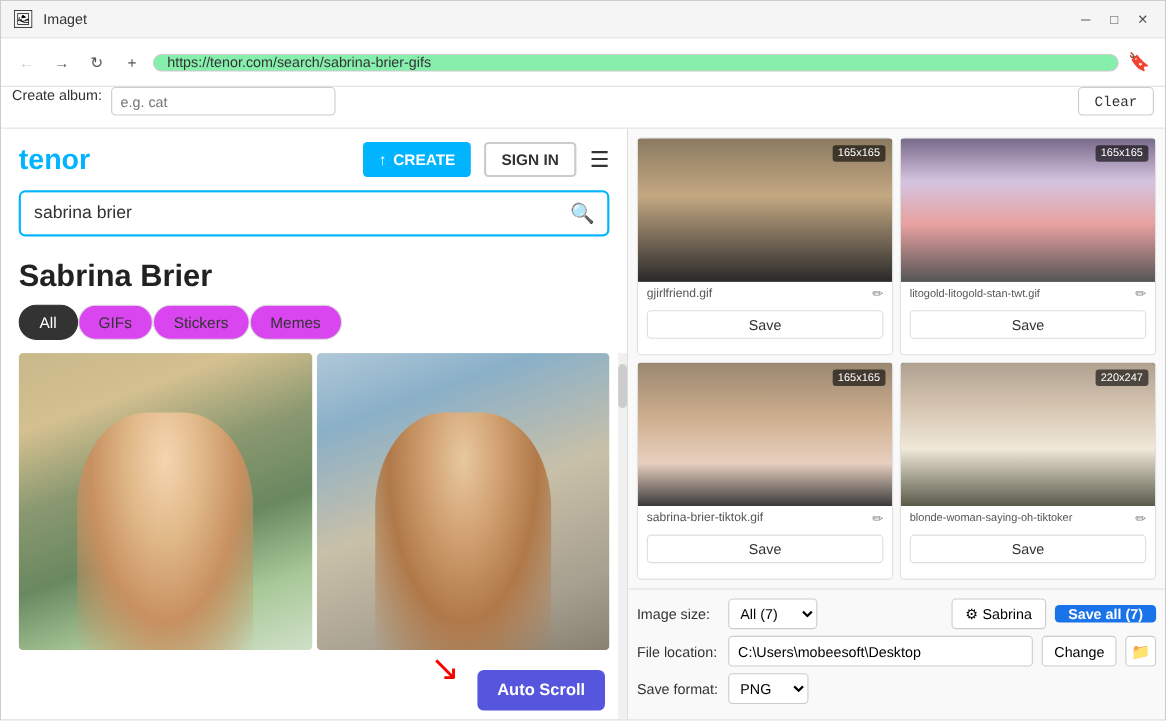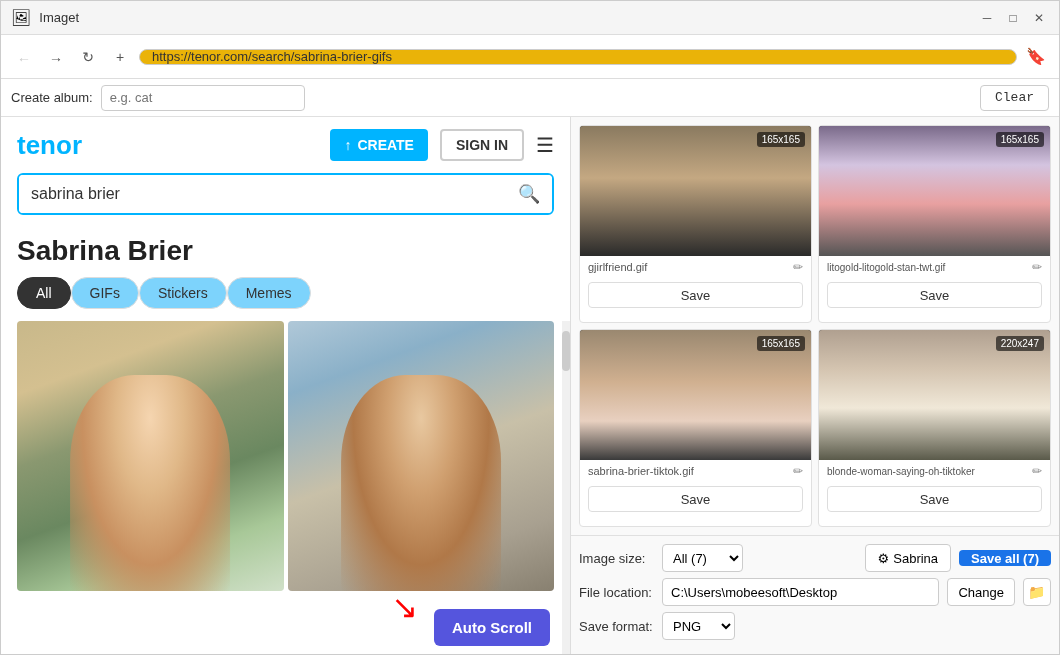--- a/index.html
+++ b/index.html
@@ -8,24 +8,24 @@
     
     .window { width: 1060px; height: 655px; background: #fff; display: flex; flex-direction: column; border: 1px solid #ccc; }
 
     .title-bar { background: #f5f5f5; height: 34px; display: flex; align-items: center; padding: 0 10px; gap: 8px; border-bottom: 1px solid #ddd; }
     .title-bar-controls { margin-left: auto; display: flex; gap: 6px; }
     .title-bar-btn { width: 20px; height: 20px; display: flex; align-items: center; justify-content: center; font-size: 12px; color: #555; cursor: pointer; }
 
     .address-bar { background: #fff; height: 44px; display: flex; align-items: center; padding: 0 10px; gap: 6px; border-bottom: 1px solid #ddd; }
     .nav-btn { width: 26px; height: 26px; display: flex; align-items: center; justify-content: center; color: #555; cursor: pointer; font-size: 14px; }
     .nav-btn.disabled { color: #ccc; cursor: default; }
-    .address-input { flex: 1; height: 16px; border: 1px solid #ccc; border-radius: 15px; padding: 0 12px; font-size: 13px; color: #333; outline: none; background: #eab308; }
+    .address-input { flex: 1; height: 16px; border: 1px solid #ccc; border-radius: 15px; padding: 0 12px; font-size: 13px; color: #333; outline: none; background: #86efac; }
     .ext-icon { width: 26px; height: 26px; display: flex; align-items: center; justify-content: center; }
 
-    .plugin-bar { background: #fff; height: 38px; display: flex; align-items: center; padding: 0 10px; gap: 8px; border-bottom: 1px solid #e0e0e0; }
+    .plugin-bar { background: #fff; height: 38px; display: flex; padding: 0 10px; gap: 8px; border-bottom: 1px solid #e0e0e0; }
     .plugin-label { font-size: 13px; color: #333; }
     .album-input { height: 26px; border: 1px solid #ccc; border-radius: 4px; padding: 0 8px; font-size: 13px; color: #999; width: 204px; outline: none; }
     .clear-btn { margin-left: auto; height: 26px; padding: 0 14px; border: 1px solid #ccc; border-radius: 4px; background: #fff; font-size: 13px; color: #333; cursor: pointer; font-family: Liberation Mono, monospace; }
 
     
     .main-content { display: flex; flex: 1; overflow: hidden; }
 
     
     .browser-panel { flex: 0 0 570px; display: flex; flex-direction: column; overflow: hidden; border-right: 1px solid #ddd; background: #fff; }
 
@@ -35,21 +35,21 @@
     .tenor-signin-btn { background: #fff; color: #333; border: 2px solid #ccc; border-radius: 4px; padding: 6px 14px; font-size: 14px; font-weight: 600; cursor: pointer; }
     .tenor-menu-btn { font-size: 20px; color: #333; cursor: pointer; background: none; border: none; }
 
     .search-bar { margin: 0 16px 12px; display: flex; align-items: center; border: 2px solid #00b4ff; border-radius: 6px; overflow: hidden; }
     .search-input { flex: 1; height: 38px; border: none; padding: 0 12px; font-size: 16px; outline: none; color: #333; }
     .search-btn { width: 44px; height: 38px; background: #fff; border: none; display: flex; align-items: center; justify-content: center; cursor: pointer; color: #555; font-size: 18px; }
 
     .page-title { padding: 8px 16px 10px; font-size: 28px; font-weight: 700; color: #222; }
 
     .filter-tabs { padding: 0 16px 12px; display: flex; gap: 0; }
-    .filter-tab { padding: 7px 18px; border-radius: 20px; border: 1px solid #ddd; background: #7dd3fc; font-size: 14px; cursor: pointer; color: #333; }
+    .filter-tab { padding: 7px 18px; border-radius: 20px; border: 1px solid #ddd; background: #d946ef; font-size: 14px; cursor: pointer; color: #333; }
     .filter-tab.active { background: #333; color: #fff; border-color: #333; }
 
     .gif-grid { display: grid; grid-template-columns: 1fr 1fr; gap: 4px; padding: 0 16px; flex: 1; overflow-y: auto; }
     .gif-item { position: relative; background: #f0f0f0; border-radius: 4px; overflow: hidden; cursor: pointer; }
 
     .auto-scroll-btn { position: absolute; bottom: 8px; right: 20px; background: #5555dd; color: #fff; border: none; border-radius: 6px; padding: 10px 18px; font-size: 15px; font-weight: 600; cursor: pointer; }
     .arrow-indicator { position: absolute; bottom: 28px; right: 152px; color: red; font-size: 32px; }
 
     .scroll-handle { position: absolute; right: 0; top: 0; width: 8px; height: 100%; background: #f0f0f0; }
     .scroll-thumb { width: 8px; height: 40px; background: #ccc; border-radius: 4px; position: absolute; top: 10px; }

